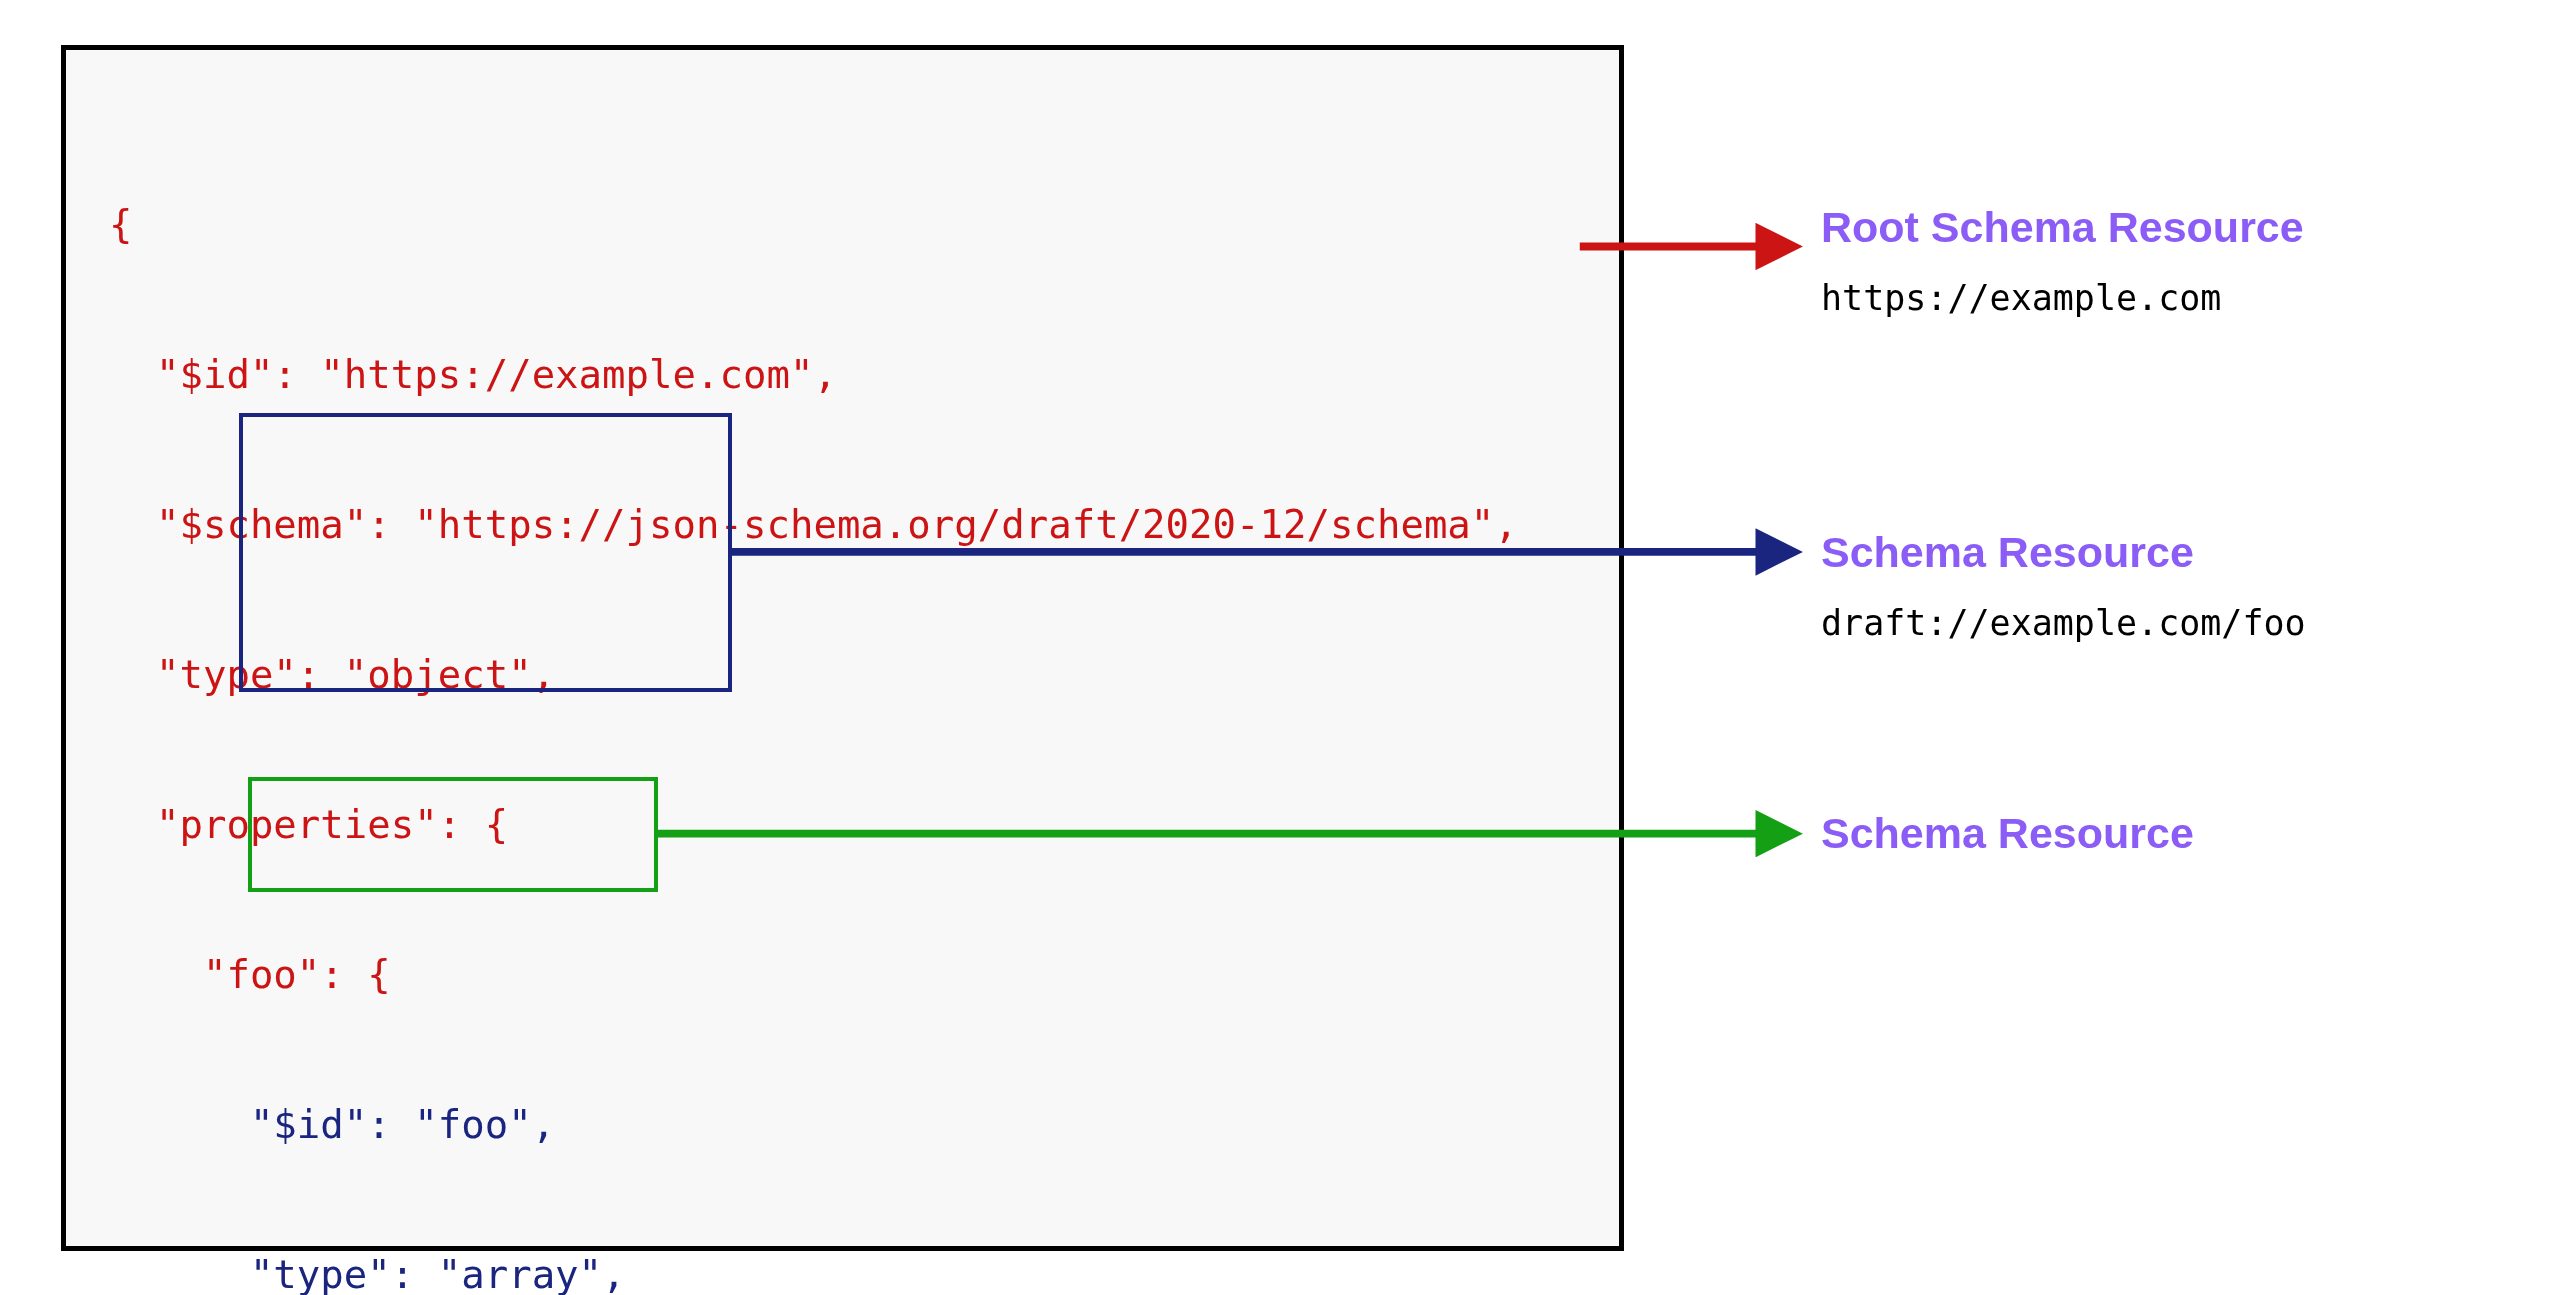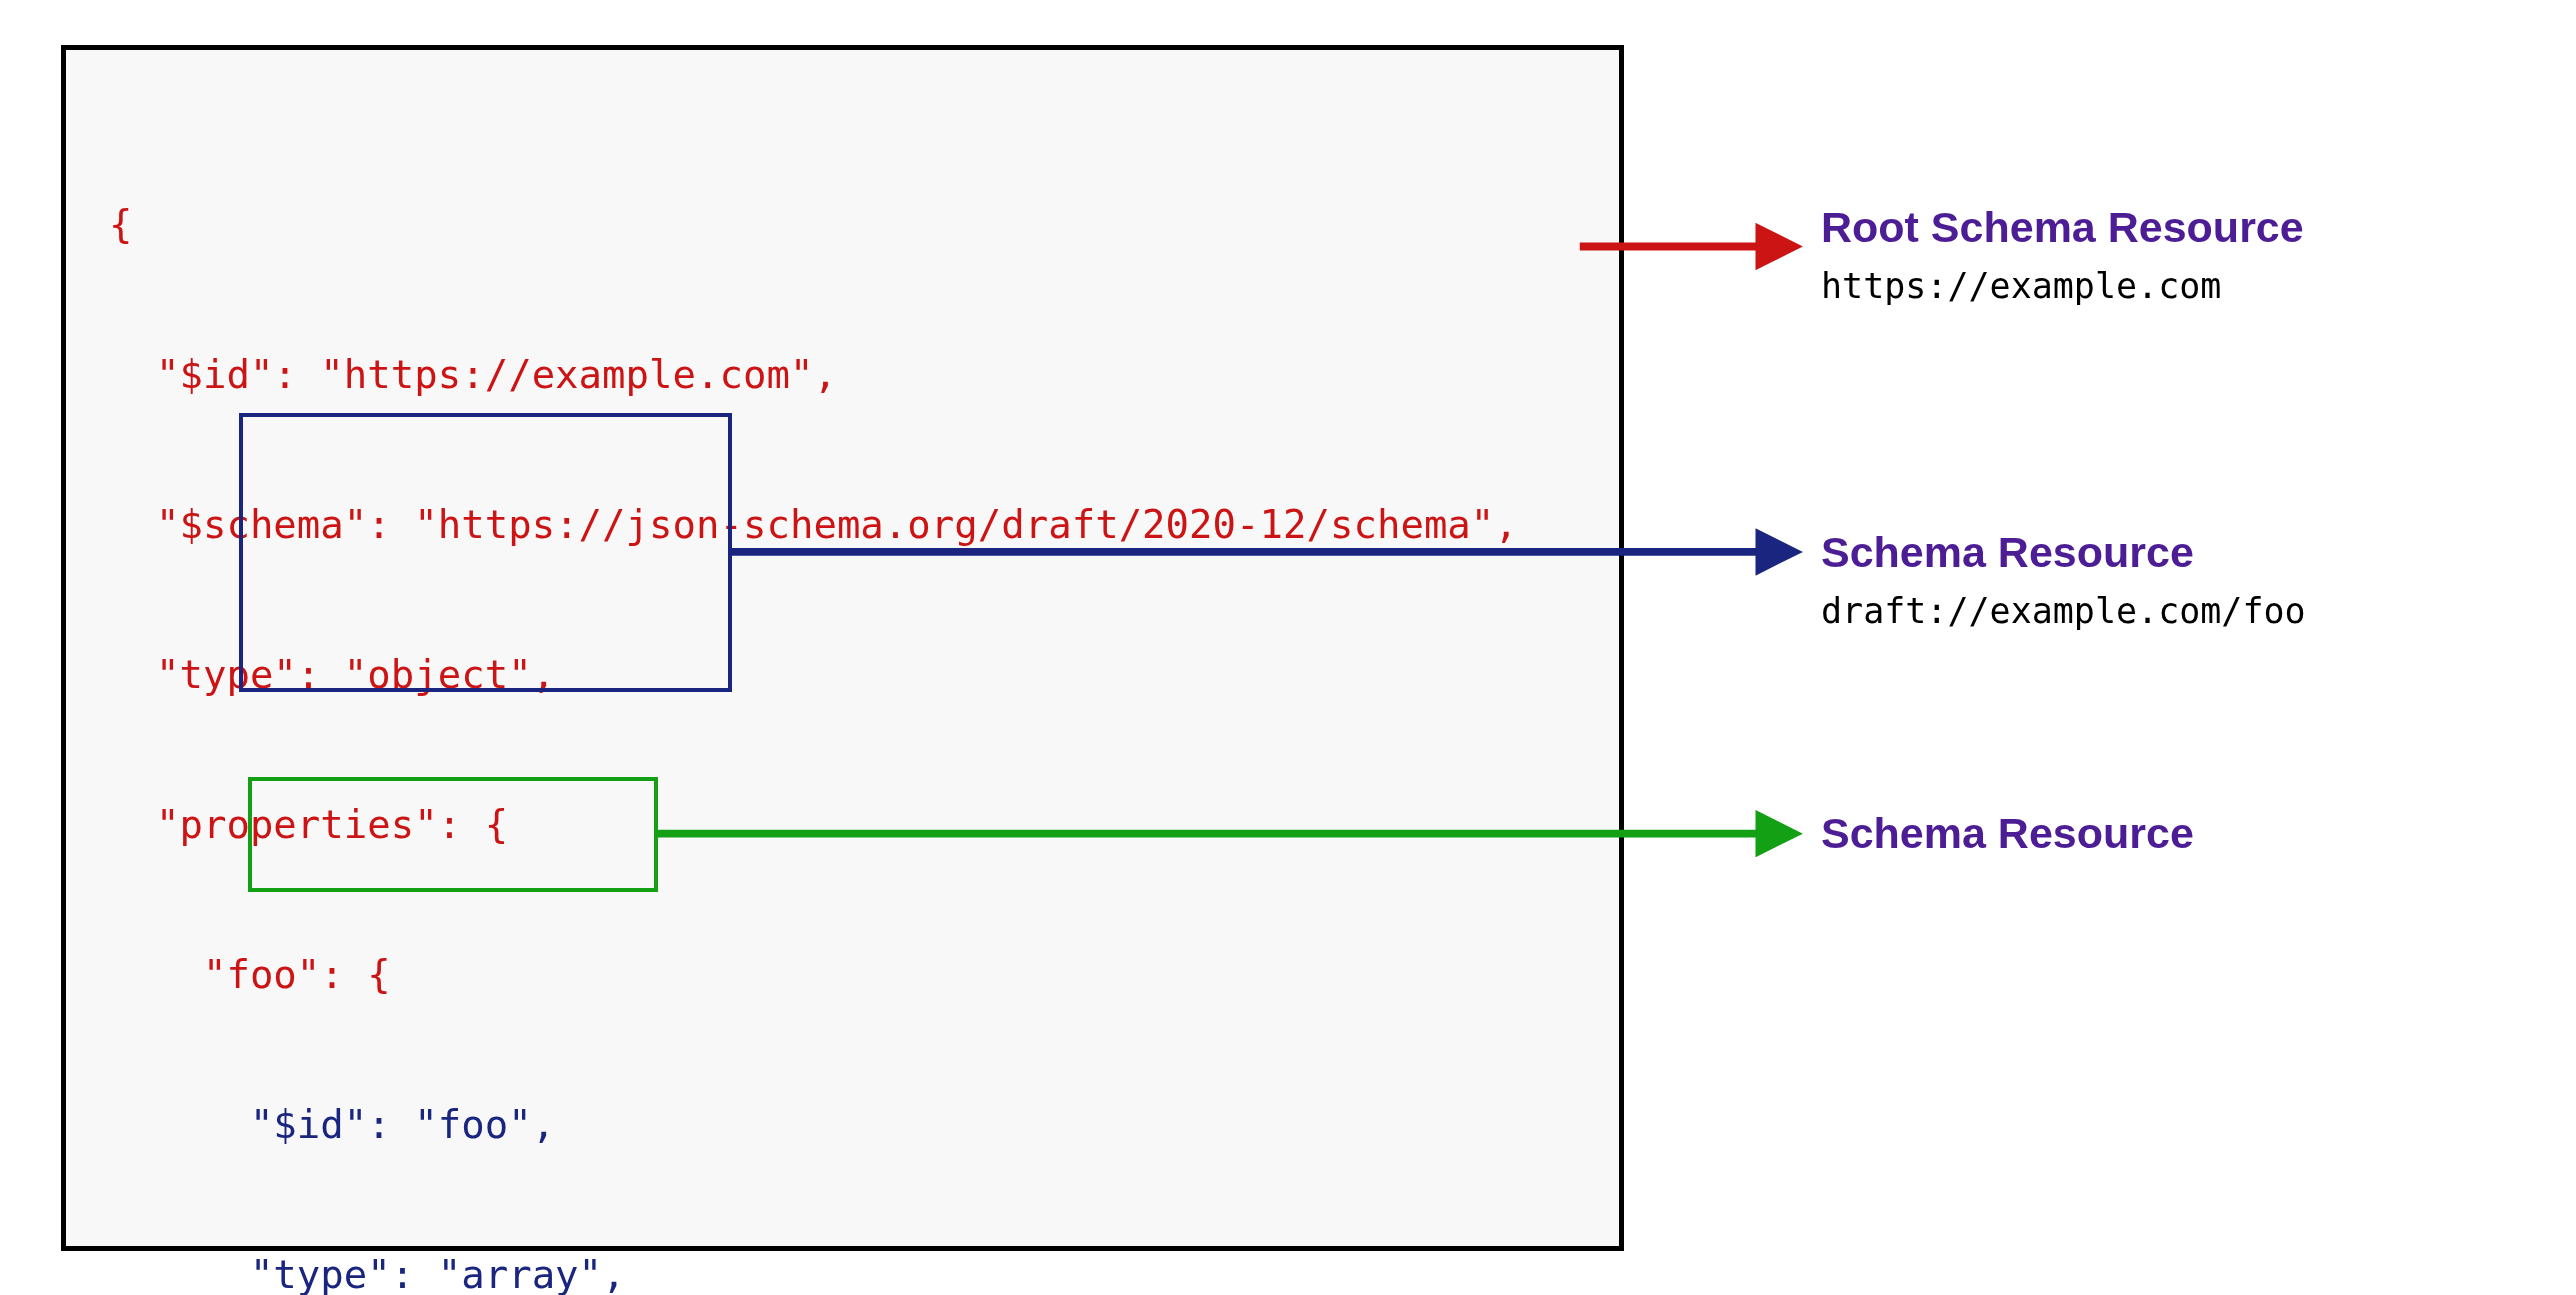--- a/index.html
+++ b/index.html
@@ -85,29 +85,29 @@
   
   .annotation {
     position: absolute;
     z-index: 3;
   }
   .annotation-title {
     font-family: "Liberation Sans", sans-serif;
     font-weight: bold;
     font-size: 43px;
     line-height: 46px;
-    color: #4c1d95;
+    color: #8b5cf6;
     white-space: nowrap;
   }
   .annotation-url {
     font-family: "DejaVu Sans Mono", "Liberation Mono", monospace;
     font-size: 35px;
     line-height: 37px;
     color: #000000;
-    margin-top: 18px;
+    margin-top: 30px;
     white-space: nowrap;
   }
   #annotation-root  { left: 1821px; top: 204px;  }
   #annotation-foo   { left: 1821px; top: 529px;  }
   #annotation-bar   { left: 1821px; top: 810px; }
 </style>
 </head>
 <body>
 
 <div id="code-panel">

